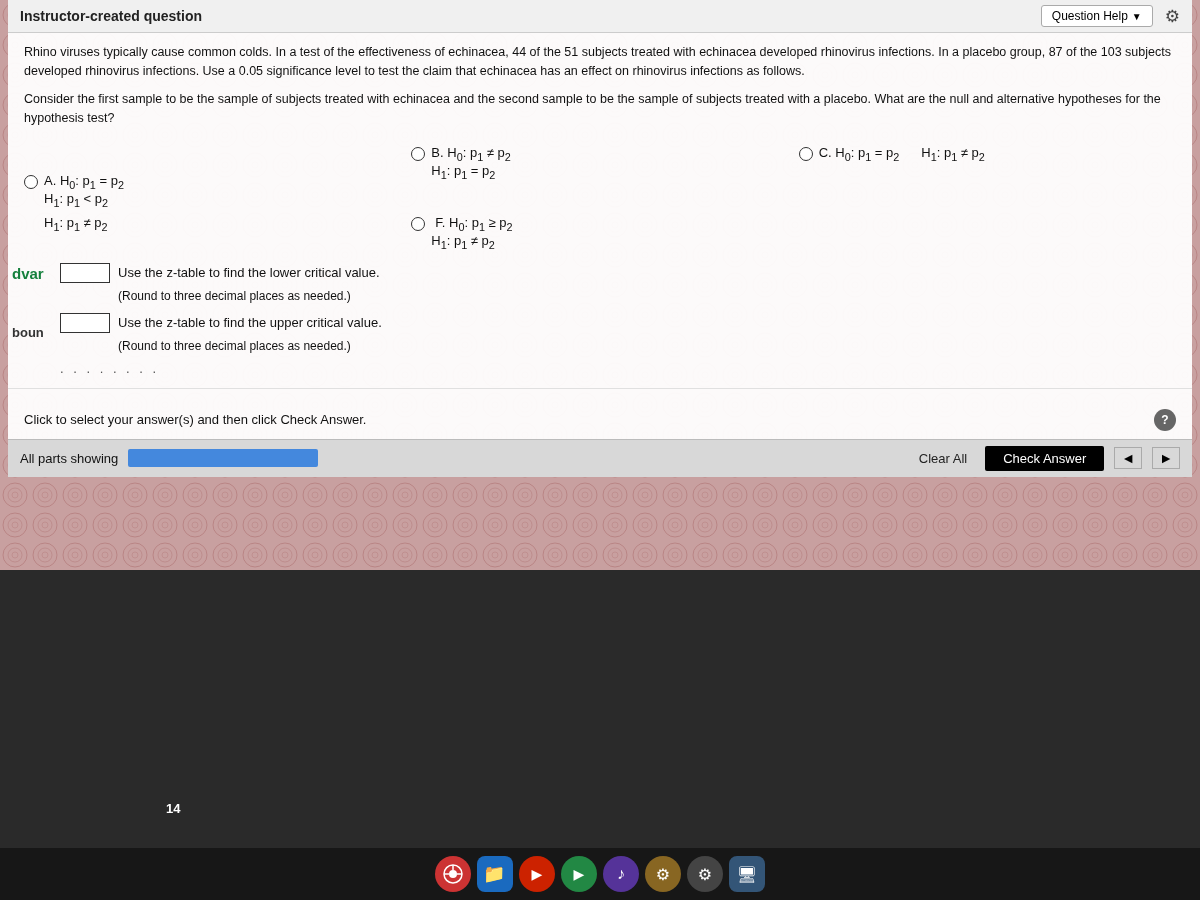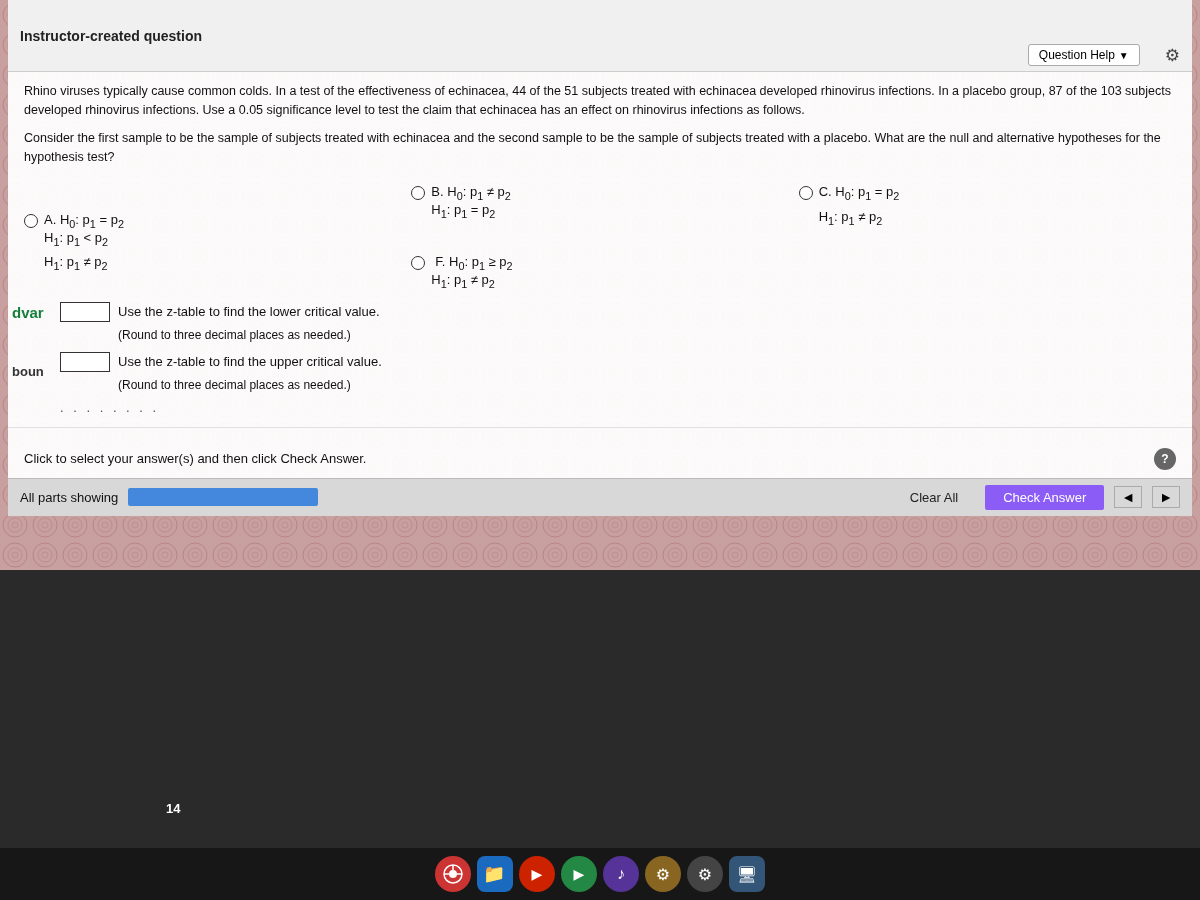--- a/index.html
+++ b/index.html
@@ -25,21 +25,21 @@
       </pattern>
     </defs>
     <rect width="1200" height="570" fill="url(#ripple)"></rect>
   </svg>
 </div>
 
 <div style="position:absolute;top:0;left:8px;right:8px;background:rgba(255,255,255,0.94);padding:0;">
 
   <div style="display:flex;align-items:center;justify-content:space-between;border-bottom:1px solid #ccc;padding:5px 12px;background:#f0f0f0;">
     <span style="font-size:14px;font-weight:bold;color:#222;">Instructor-created question</span>
-    <div style="display:flex;align-items:center;gap:25px;margin-top:39px;">
+    <div style="display:flex;align-items:center;gap:12px;">
       <button style="background:white;border:1px solid #aaa;border-radius:3px;padding:3px 10px;font-size:12px;cursor:pointer;display:flex;align-items:center;gap:4px;">
         <span>Question Help</span>
         <span style="font-size:10px;">▼</span>
       </button>
       <button style="background:none;border:none;cursor:pointer;font-size:17px;color:#444;">⚙</button>
     </div>
   </div>
 
   <div style="padding:10px 16px 6px 16px;">
     <p style="font-size:12.5px;color:#111;line-height:1.55;margin-bottom:8px;">Rhino viruses typically cause common colds. In a test of the effectiveness of echinacea, 44 of the 51 subjects treated with echinacea developed rhinovirus infections. In a placebo group, 87 of the 103 subjects developed rhinovirus infections. Use a 0.05 significance level to test the claim that echinacea has an effect on rhinovirus infections as follows.</p>
@@ -57,21 +57,21 @@
     </div>
 
     <div style="display:flex;flex-direction:column;gap:1px;">
       <div style="display:flex;align-items:flex-start;gap:6px;">
         <div style="width:14px;height:14px;border:1.5px solid #333;border-radius:50%;margin-top:2px;flex-shrink:0;background:white;cursor:pointer;"></div>
         <span style="font-size:13px;color:#111;">B. H<sub>0</sub>: p<sub>1</sub> ≠ p<sub>2</sub></span>
       </div>
       <div style="margin-left:20px;font-size:13px;color:#111;">H<sub>1</sub>: p<sub>1</sub> = p<sub>2</sub></div>
     </div>
 
-    <div style="display:flex;flex-direction:column;gap:8px;">
+    <div style="display:flex;flex-direction:row;gap:2px;">
       <div style="display:flex;align-items:flex-start;gap:6px;">
         <div style="width:14px;height:14px;border:1.5px solid #333;border-radius:50%;margin-top:2px;flex-shrink:0;background:white;cursor:pointer;"></div>
         <span style="font-size:13px;color:#111;">C. H<sub>0</sub>: p<sub>1</sub> = p<sub>2</sub></span>
       </div>
       <div style="margin-left:20px;font-size:13px;color:#111;">H<sub>1</sub>: p<sub>1</sub> ≠ p<sub>2</sub></div>
     </div>
 
     <div style="display:flex;flex-direction:column;gap:1px;">
       <div style="margin-left:20px;font-size:13px;color:#111;">H<sub>1</sub>: p<sub>1</sub> ≠ p<sub>2</sub></div>
     </div>
@@ -112,21 +112,21 @@
   <div style="padding:20px 16px 8px 16px;display:flex;align-items:center;justify-content:space-between;border-top:1px solid #e0e0e0;">
     <span style="font-size:13px;color:#111;">Click to select your answer(s) and then click Check Answer.</span>
     <div style="width:22px;height:22px;background:#666;border-radius:50%;display:flex;align-items:center;justify-content:center;color:white;font-size:12px;font-weight:bold;cursor:pointer;">?</div>
   </div>
 
   <div style="display:flex;align-items:center;padding:6px 12px;background:#d8d8d8;border-top:1px solid #bbb;gap:10px;">
     <span style="font-size:13px;color:#111;white-space:nowrap;">All parts showing</span>
     <div style="flex:0 0 190px;height:18px;background:#4488dd;border-radius:2px;"></div>
     <div style="flex:1;"></div>
     <button style="background:none;border:none;font-size:13px;color:#222;cursor:pointer;padding:2px 8px;">Clear All</button>
-    <button style="background:#8b5cf6;color:white;border:none;padding:5px 18px;font-size:13px;cursor:pointer;border-radius:2px;margin-left:9px;">Check Answer</button>
+    <button style="background:#000000;color:white;border:none;padding:5px 18px;font-size:13px;cursor:pointer;border-radius:2px;">Check Answer</button>
     <button style="background:none;border:1px solid #aaa;padding:2px 6px;cursor:pointer;font-size:14px;">◄</button>
     <button style="background:none;border:1px solid #aaa;padding:2px 6px;cursor:pointer;font-size:14px;">►</button>
   </div>
 
 </div>
 
 <div style="position:absolute;bottom:84px;left:166px;color:white;font-size:13px;font-weight:bold;">14</div>
 
 <div style="position:absolute;bottom:0;left:0;right:0;height:52px;background:rgba(20,20,20,0.85);display:flex;align-items:center;justify-content:center;gap:6px;">
   <div style="width:36px;height:36px;border-radius:50%;background:#cc3333;display:flex;align-items:center;justify-content:center;cursor:pointer;">

